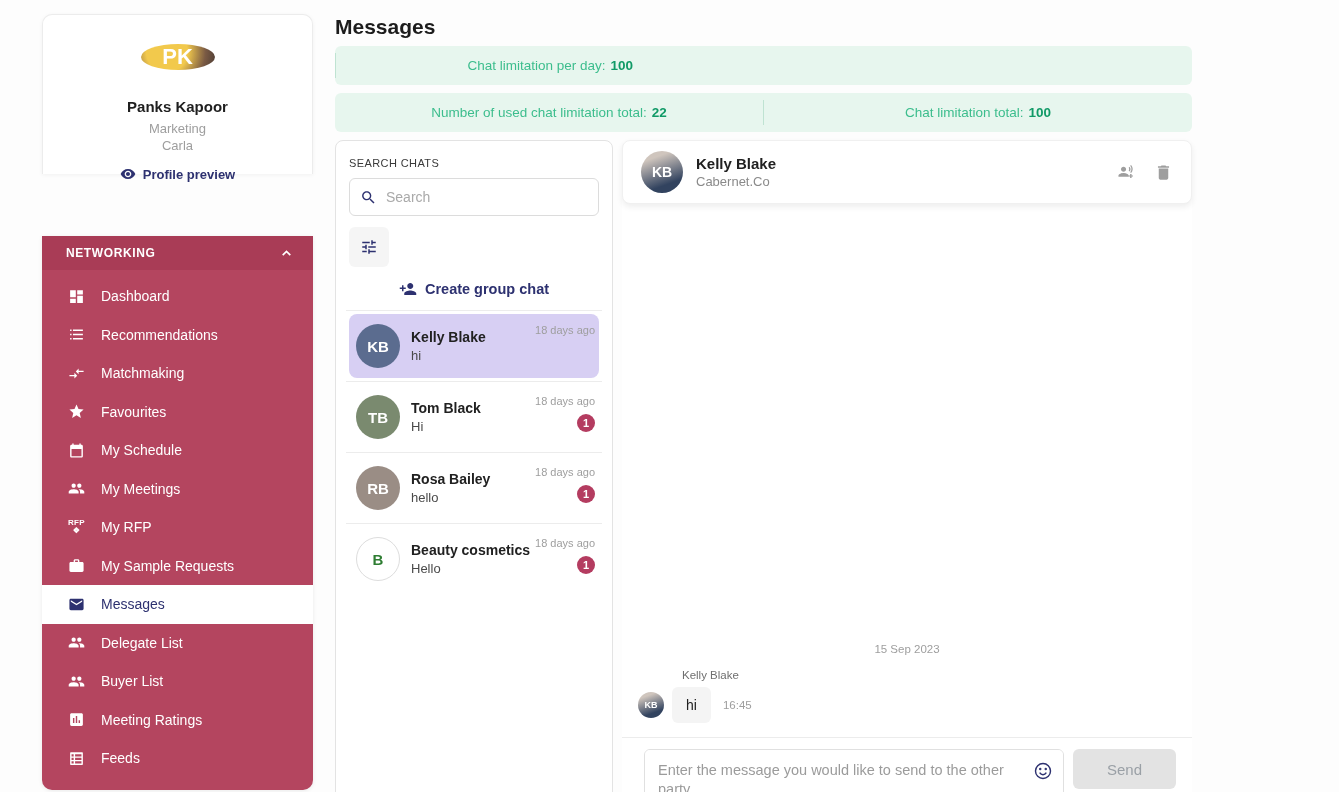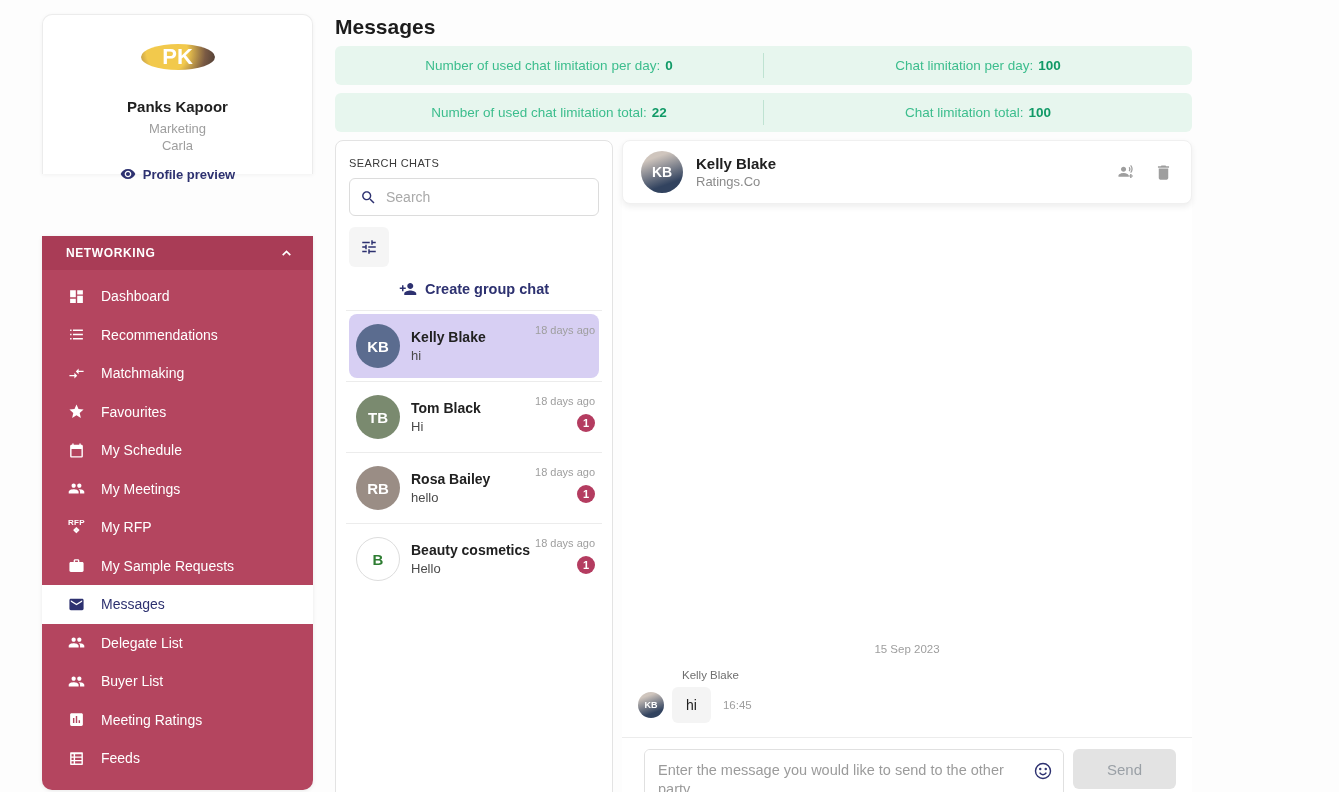--- a/index.html
+++ b/index.html
@@ -248,24 +248,20 @@
             </svg>
           </span>
           <span>Feeds</span>
         </div>
       </div>
   </div>
 
   <div class="page-title">Messages</div>
 
   <div class="stat-bar bar1">
-    <div class="stat-half">
-      <span>Number of used chat limitation per day:</span>
-      <span class="stat-val">0</span>
-    </div>
     <div class="stat-divider"></div>
     <div class="stat-half">
       <span>Chat limitation per day:</span>
       <span class="stat-val">100</span>
     </div>
   </div>
 
   <div class="stat-bar bar2">
     <div class="stat-half">
       <span>Number of used chat limitation total:</span>
@@ -346,21 +342,21 @@
           </div>
         </div>
       </div>
   </div>
 
   <div class="chat-window">
     <div class="cw-header">
       <div class="avatar-md" style="background:linear-gradient(160deg,#cfc5bd 20%,#32435f 75%)">KB</div>
       <div>
         <div class="cw-name">Kelly Blake</div>
-        <div class="cw-company">Ratings.Co</div>
+        <div class="cw-company">Cabernet.Co</div>
       </div>
       <div class="cw-actions">
         <svg viewBox="0 0 24 24">
             <path d="M9 13.75c-2.34 0-7 1.17-7 3.5V19h14v-1.75c0-2.33-4.66-3.5-7-3.5zM9 12c1.93 0 3.5-1.57 3.5-3.5S10.93 5 9 5 5.5 6.57 5.5 8.5 7.07 12 9 12zm7.04-1.43c.82-1.17.82-2.97 0-4.14l1.23-1.24c1.82 1.84 1.82 4.78 0 6.62l-1.23-1.24zm3.27 3.27l-1.2-1.2c2.27-2.5 2.27-6.28 0-8.78l1.2-1.2c3.02 3.07 3.02 8.11 0 11.18zM20 15h-2v2h-2v1.5h2v2h2v-2h2V17h-2v-2z" transform="scale(.92)"></path>
           </svg>
         <svg viewBox="0 0 24 24">
             <path d="M6 19c0 1.1.9 2 2 2h8c1.1 0 2-.9 2-2V7H6v12zM19 4h-3.5l-1-1h-5l-1 1H5v2h14V4z"></path>
           </svg>
       </div>
     </div>

